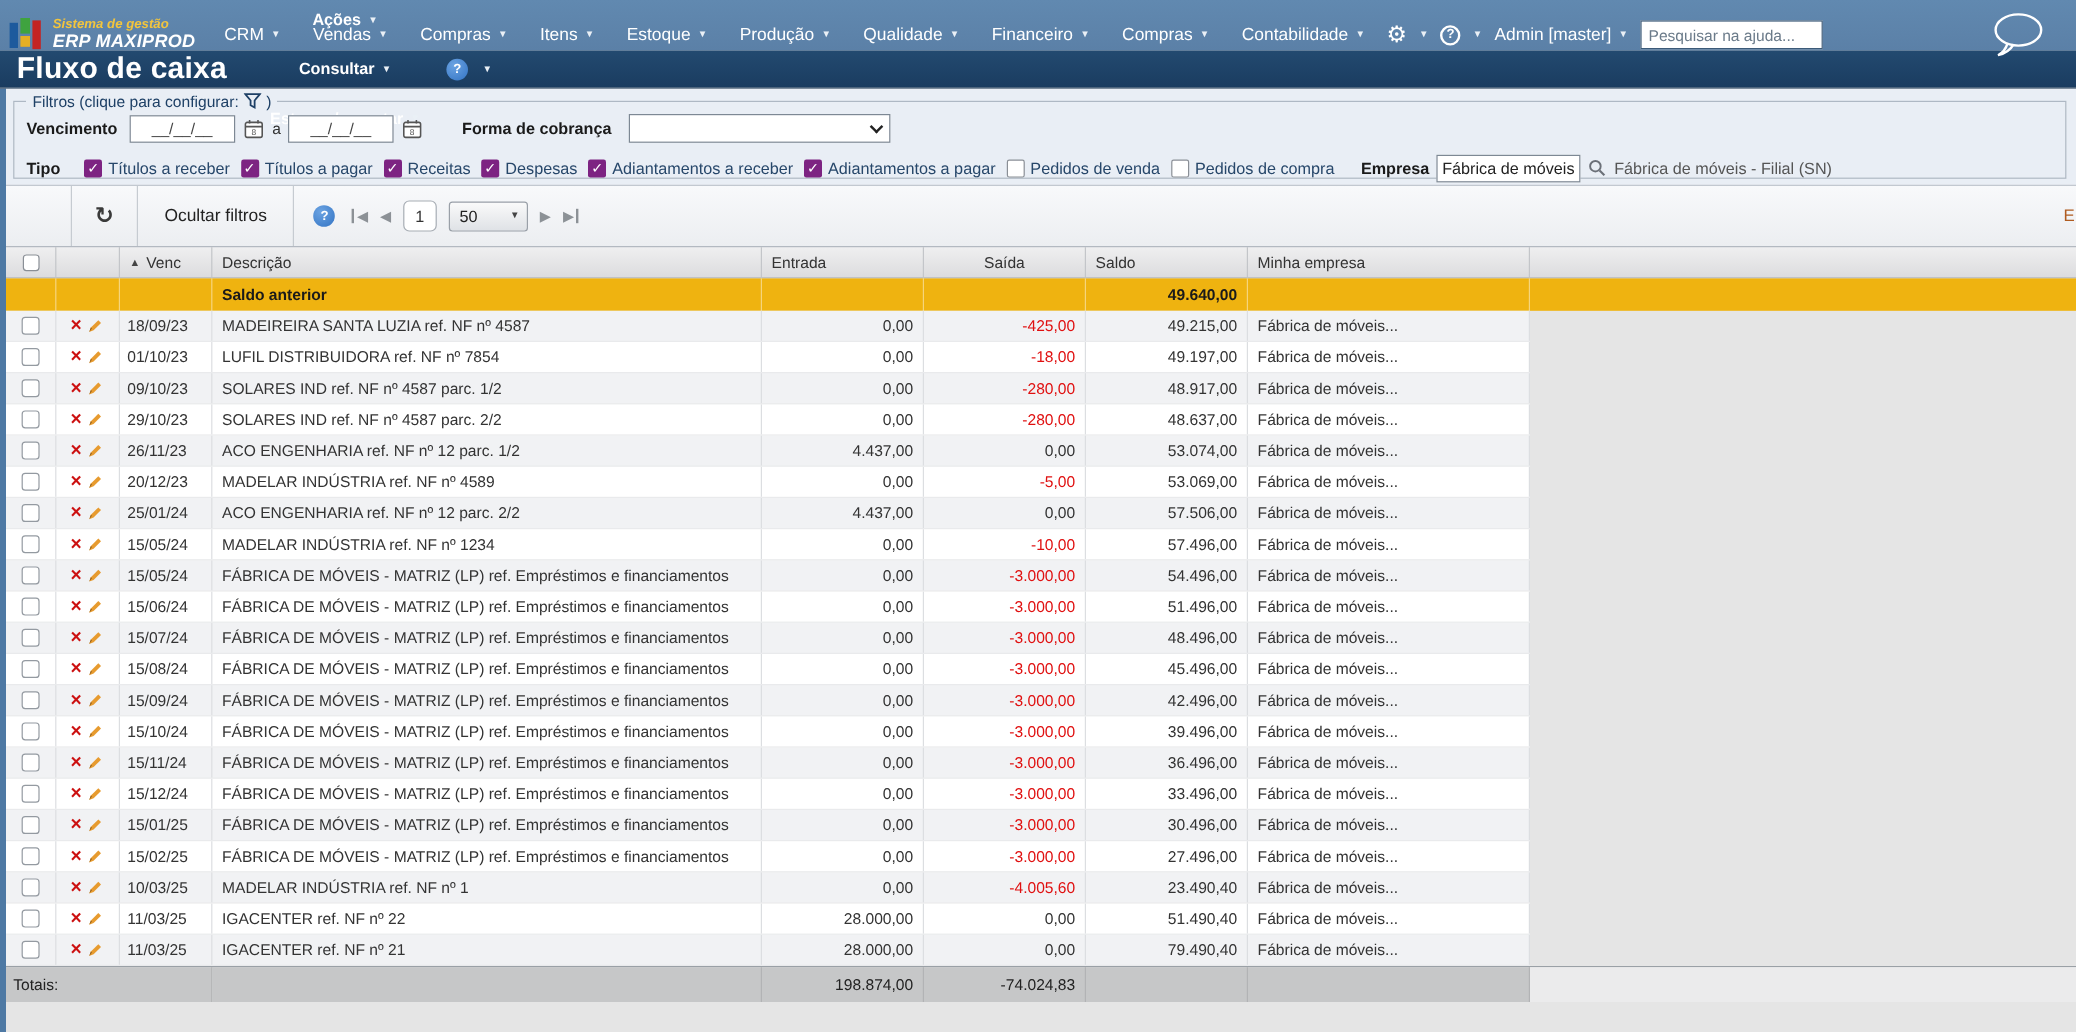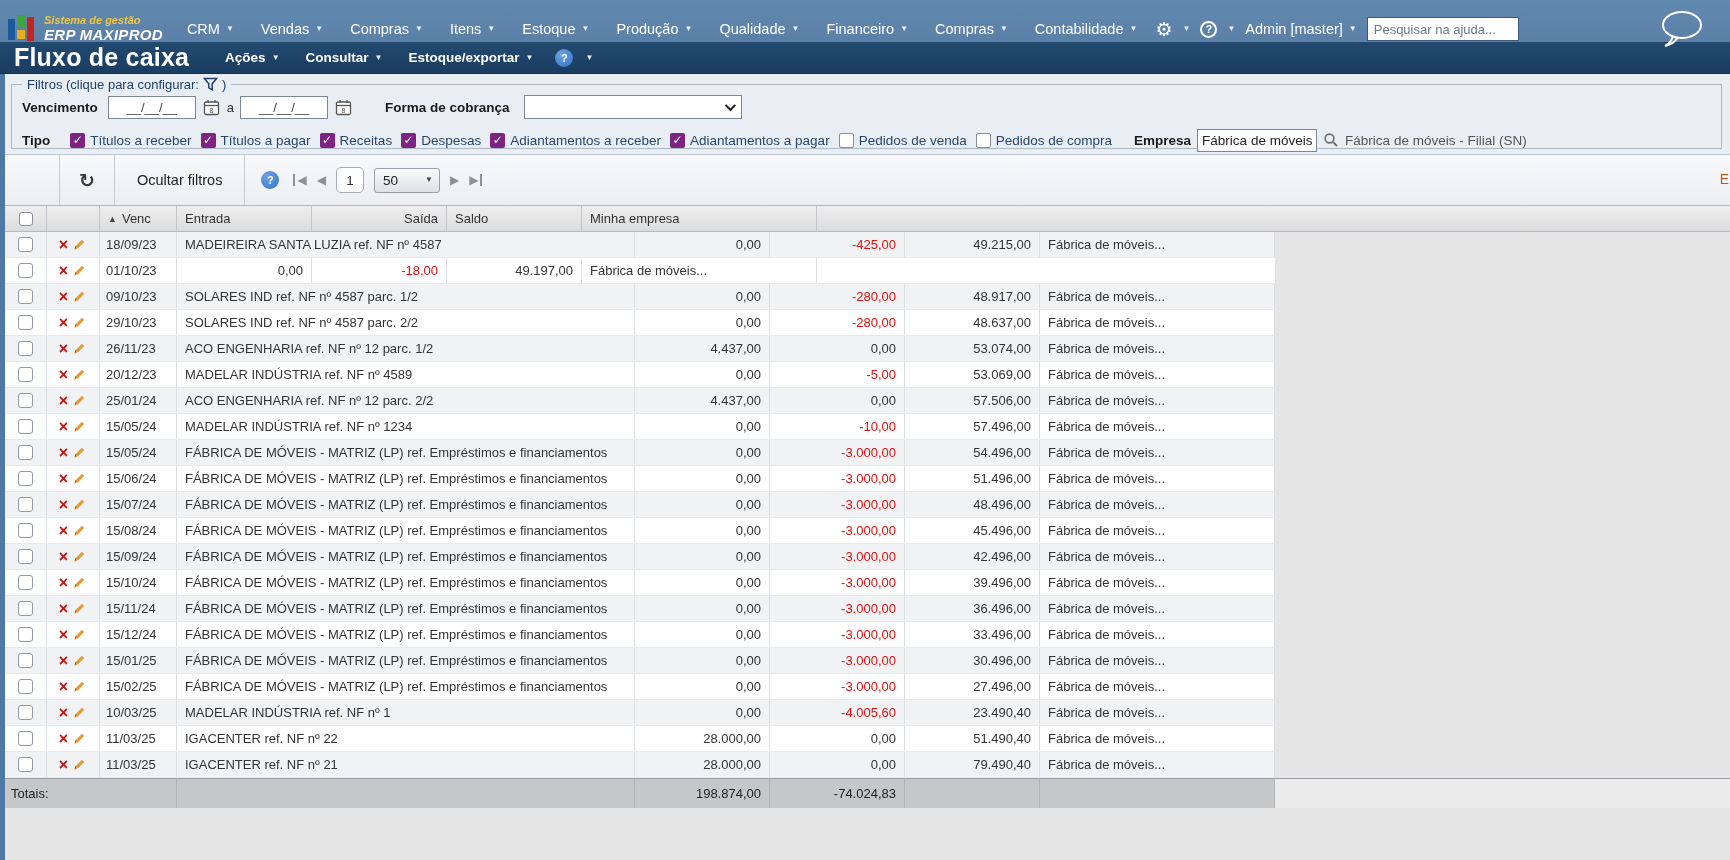--- a/index.html
+++ b/index.html
@@ -29,21 +29,21 @@
   .user { color:#fff; font-size:14.5px; display:flex; align-items:center; gap:6px; cursor:pointer; white-space:nowrap; }
   .nav-search { width:152px; height:24px; border:1px solid #3c5a78; padding:0 6px; font-size:13px;
     font-family:inherit; color:#333; background:#fff; }
   .nav-search::placeholder { color:#6b7b8a; }
   .chat-icon { margin-left:auto; cursor:pointer; margin-right:16px; }
 
   
   .titlebar { height:32px; background:linear-gradient(var(--title-bg),#1a3c60); display:flex; align-items:center;
     padding:0 14px; border-bottom:1px solid #12304f; }
   .page-title { color:#fff; font-size:25px; font-weight:bold; letter-spacing:.2px; margin-right:36px; }
-  .tb-menus { display:flex; align-items:center; gap:26px; }
+  .tb-menus { display:flex; align-items:center; gap:26px;flex-direction:column; }
   .tb-item { color:#fff; font-size:13.5px; font-weight:bold; display:flex; align-items:center; gap:6px; cursor:pointer; }
   .tb-help { display:flex; align-items:center; gap:12px; margin-left:22px; }
 
   
   .content { border-left:5px solid var(--left-border); height:808px; background:#e5e5e5; }
 
   
   .filters { height:80px; background:#e9eef5; padding:3px 8px 0 6px; }
   fieldset { border:1px solid #aeb8c4; height:72px; padding:1px 8px 4px 10px; background:transparent; }
   legend { color:var(--link-navy); font-size:13px; padding:0 5px; display:flex; align-items:center; gap:4px; cursor:pointer; }
@@ -334,35 +334,48 @@
 
   <div class="thead">
     <div class="cell c-check">
         <span class="hcheck"></span>
       </div>
     <div class="cell c-icons"></div>
     <div class="cell c-venc">
       <span class="sort-arrow">▲</span>
       <span>Venc</span>
     </div>
+    <div class="cell c-desc">
+        <span>Descrição</span>
+      </div>
     <div class="cell c-num" style="justify-content:flex-start;">
         <span>Entrada</span>
       </div>
-    <div class="cell c-num" style="justify-content:flex-end;">
+    <div class="cell c-num" style="justify-content:center;">
         <span>Saída</span>
       </div>
     <div class="cell c-num" style="justify-content:flex-start;">
         <span>Saldo</span>
       </div>
     <div class="cell c-emp">
         <span>Minha empresa</span>
       </div>
     <div class="cell c-fill"></div>
   </div>
 
+  <div class="opening-row">
+    <div class="cell c-check"></div>
+    <div class="cell c-icons"></div>
+    <div class="cell c-venc"></div>
+    <div class="cell c-desc">Saldo anterior</div>
+    <div class="cell c-num"></div>
+    <div class="cell c-num"></div>
+    <div class="cell c-num">49.640,00</div>
+    <div class="cell c-emp"></div>
+  </div>
 
   <div>
       <div class="trow alt">
     <div class="cell c-check">
           <span class="rcheck"></span>
         </div>
     <div class="cell c-icons">
       <span class="del-icon">×</span>
       <span class="edit-icon">
         <svg width="15" height="15" viewBox="0 0 16 16">
@@ -385,20 +398,21 @@
     <div class="cell c-icons">
       <span class="del-icon">×</span>
       <span class="edit-icon">
         <svg width="15" height="15" viewBox="0 0 16 16">
               <path d="M2.5 13.5 L4 9.6 L10.6 3 L13 5.4 L6.4 12 Z" fill="#e79b2f"></path>
               <path d="M2.5 13.5 L4 9.6 L4.9 10.5 Z" fill="#8a5a1a"></path>
             </svg>
       </span>
     </div>
     <div class="cell c-venc">01/10/23</div>
+    <div class="cell c-desc">LUFIL DISTRIBUIDORA ref. NF nº 7854</div>
     <div class="cell c-num">0,00</div>
     <div class="cell c-num neg">-18,00</div>
     <div class="cell c-num">49.197,00</div>
     <div class="cell c-emp">Fábrica de móveis...</div>
   </div>
       <div class="trow alt">
     <div class="cell c-check">
           <span class="rcheck"></span>
         </div>
     <div class="cell c-icons">

